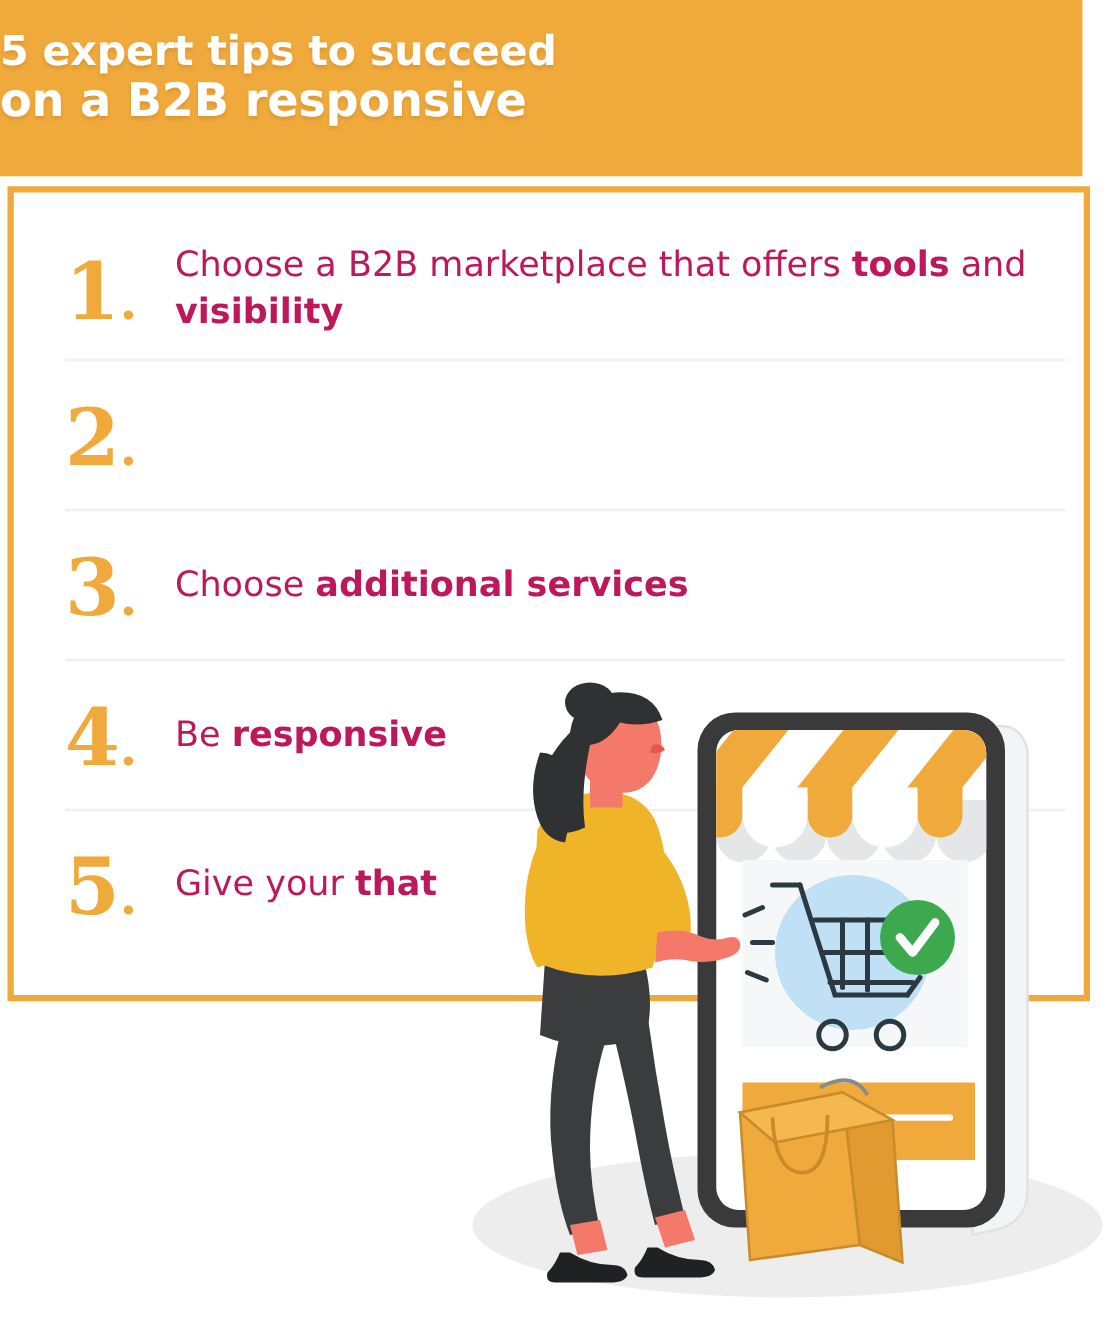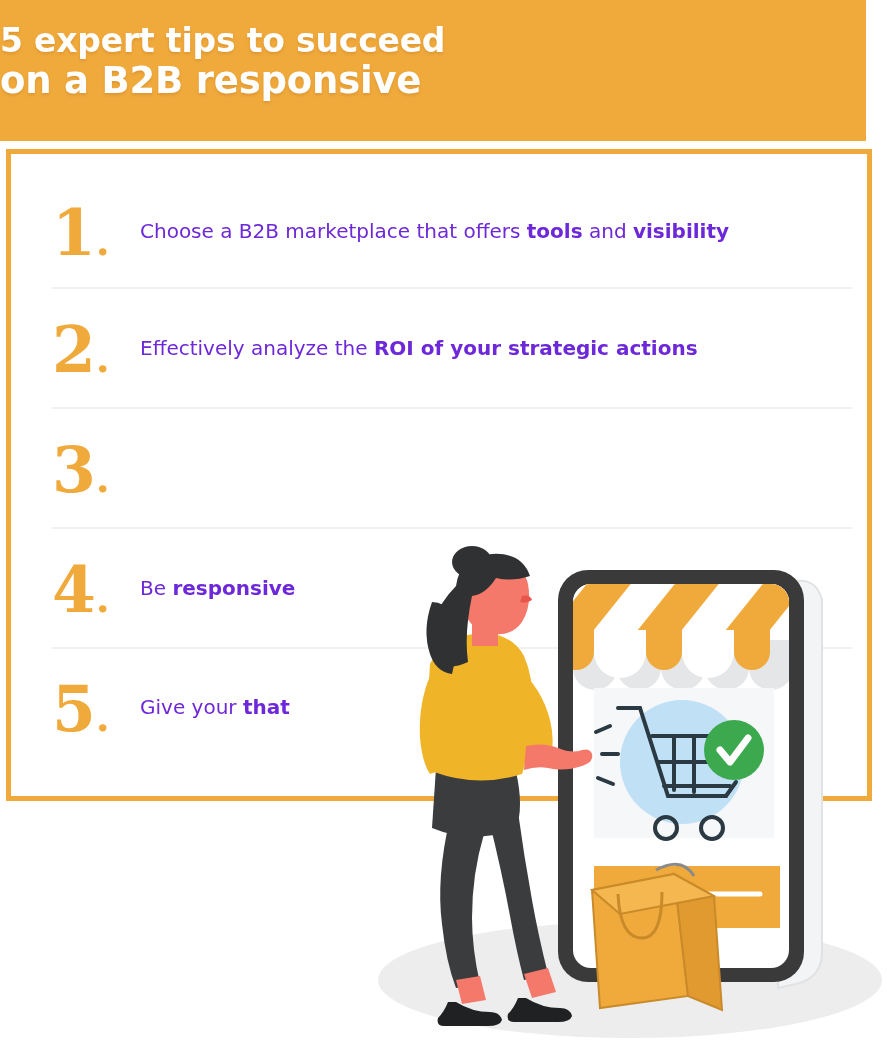--- a/index.html
+++ b/index.html
@@ -90,22 +90,22 @@
     font-weight: 700;
     line-height: 1;
     padding-top: 4px;
     white-space: nowrap;
   }
   .tip-num .dot {
     font-size: 40px;
   }
   .tip-text {
     flex: 1 1 auto;
-    color: #6d28d9;
-    font-size: 20px;
+    color: #be185d;
+    font-size: 28px;
     line-height: 1.32;
     padding-right: 10px;
   }
   .tip-text b {
     font-weight: 800;
   }
 
   .tip-row.r1 { min-height: 112px; }
   .tip-row.r2 { min-height: 120px; }
   .tip-row.r3 { min-height: 120px; }
@@ -145,28 +145,28 @@
       </div>
       <div class="tip-text">
         <span>Choose a B2B marketplace that offers </span><b>tools</b><span> and </span><b>visibility</b>
       </div>
     </div>
 
     <div class="tip-row r2">
       <div class="tip-num">
         <span>2</span><span class="dot">.</span>
       </div>
+    </div>
+
+    <div class="tip-row r3">
+      <div class="tip-num">
+        <span>3</span><span class="dot">.</span>
+      </div>
       <div class="tip-text">
-        <span>Effectively analyze the </span><b>ROI of your strategic actions</b>
-      </div>
-    </div>
-
-    <div class="tip-row r3">
-      <div class="tip-num">
-        <span>3</span><span class="dot">.</span>
+        <span>Choose </span><b>additional services</b>
       </div>
     </div>
 
     <div class="tip-row r4">
       <div class="tip-num">
         <span>4</span><span class="dot">.</span>
       </div>
       <div class="tip-text">
         <span>Be </span><b>responsive</b>
       </div>

